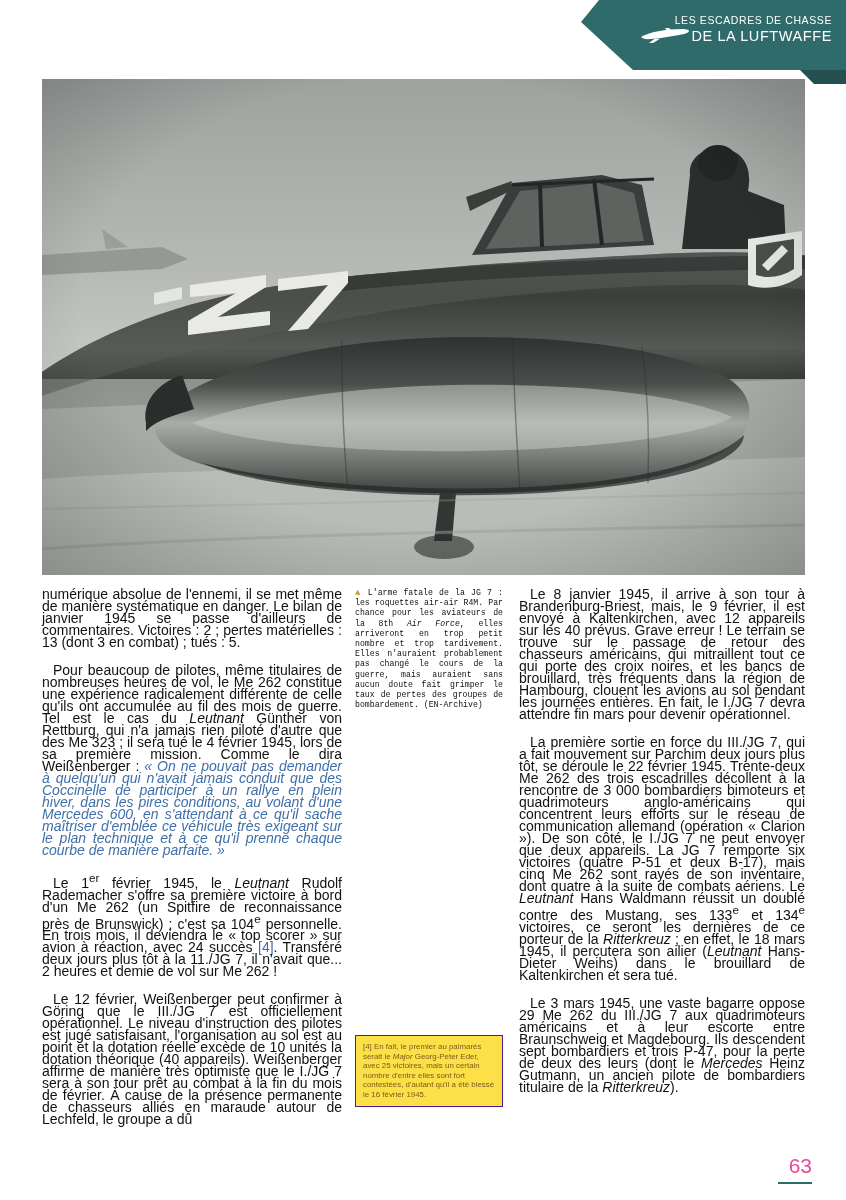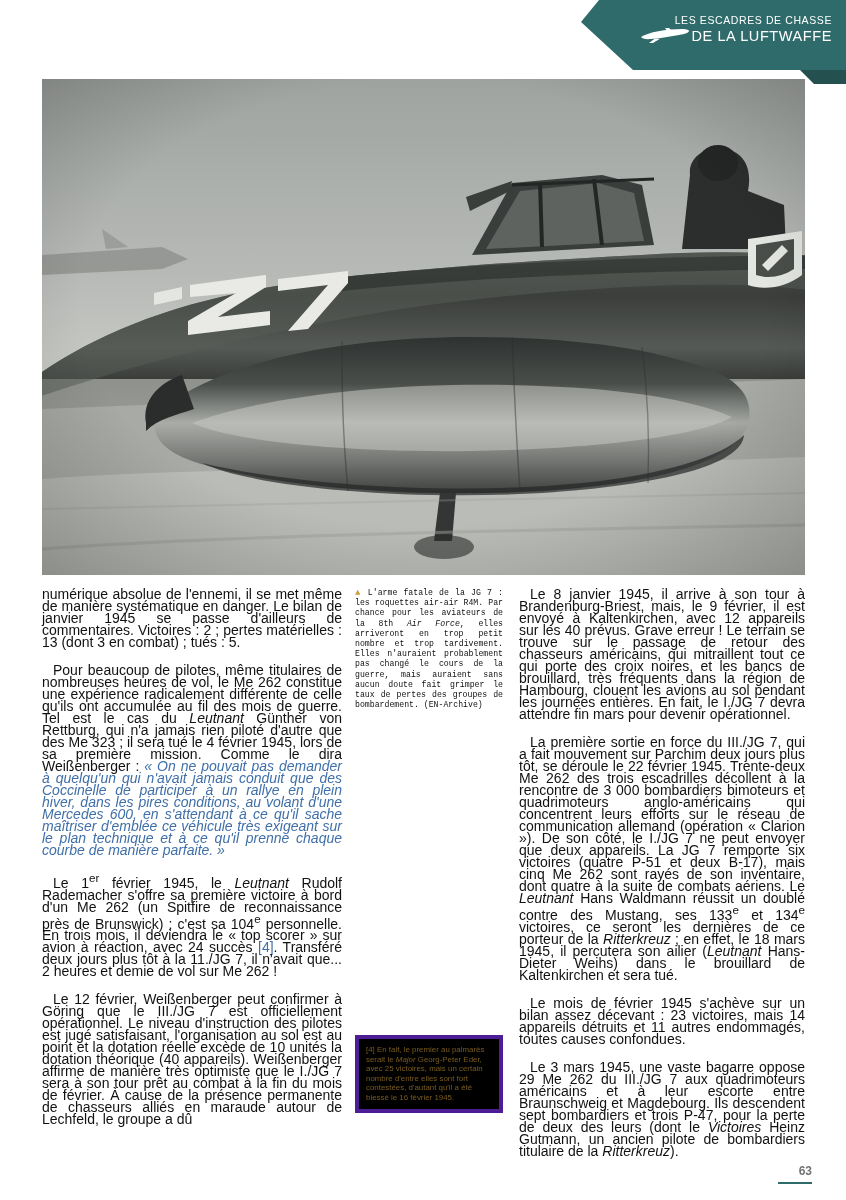--- a/index.html
+++ b/index.html
@@ -110,38 +110,38 @@
     color: #c8a03c;
     font-size: 9px;
     line-height: 10px;
   }
 
   .note-box {
     position: absolute;
     left: 313px;
     top: 447px;
     width: 148px;
-    background: #000000;
-    border: 4px solid #4c1d95;
+    background: #fde047;
+    border: 1px solid #4c1d95;
     padding: 6px 7px;
     font-size: 7.9px;
     line-height: 9.6px;
     color: #7a5c1e;
     text-align: left;
   }
   .note-box em { font-style: italic; }
 
   
   .folio {
     position: absolute;
     right: 34px;
     bottom: 22px;
-    font-size: 12px;
-    font-weight: bold;
-    color: #737373;
+    font-size: 21px;
+    font-weight: normal;
+    color: #ec4899;
   }
   .folio-rule {
     position: absolute;
     right: 34px;
     bottom: 16px;
     width: 34px;
     height: 2px;
     background: #2f6b6b;
   }
 </style>
@@ -267,19 +267,18 @@
     <p><span class="caption-marker">▲</span> L'arme fatale de la JG 7 : les roquettes air-air R4M. Par chance pour les aviateurs de la 8th <em>Air Force</em>, elles arriveront en trop petit nombre et trop tardivement. Elles n'auraient probablement pas changé le cours de la guerre, mais auraient sans aucun doute fait grimper le taux de pertes des groupes de bombardement. (EN-Archive)</p>
   </div>
 
   <div class="note-box">
     <span>[4] En fait, le premier au palmarès serait le <em>Major</em> Georg-Peter Eder, avec 25 victoires, mais un certain nombre d'entre elles sont fort contestées, d'autant qu'il a été blessé le 16 février 1945.</span>
   </div>
 
   <div class="col col-right">
     <p class="indent">Le 8 janvier 1945, il arrive à son tour à Brandenburg-Briest, mais, le 9 février, il est envoyé à Kaltenkirchen, avec 12 appareils sur les 40 prévus. Grave erreur ! Le terrain se trouve sur le passage de retour des chasseurs américains, qui mitraillent tout ce qui porte des croix noires, et les bancs de brouillard, très fréquents dans la région de Hambourg, clouent les avions au sol pendant les journées entières. En fait, le I./JG 7 devra attendre fin mars pour devenir opérationnel.</p>
     <p class="indent">La première sortie en force du III./JG 7, qui a fait mouvement sur Parchim deux jours plus tôt, se déroule le 22 février 1945. Trente-deux Me 262 des trois escadrilles décollent à la rencontre de 3 000 bombardiers bimoteurs et quadrimoteurs anglo-américains qui concentrent leurs efforts sur le réseau de communication allemand (opération « Clarion »). De son côté, le I./JG 7 ne peut envoyer que deux appareils. La JG 7 remporte six victoires (quatre P-51 et deux B-17), mais cinq Me 262 sont rayés de son inventaire, dont quatre à la suite de combats aériens. Le <em>Leutnant</em> Hans Waldmann réussit un doublé contre des Mustang, ses 133<sup>e</sup> et 134<sup>e</sup> victoires, ce seront les dernières de ce porteur de la <em>Ritterkreuz</em> ; en effet, le 18 mars 1945, il percutera son ailier (<em>Leutnant</em> Hans-Dieter Weihs) dans le brouillard de Kaltenkirchen et sera tué.</p>
-    <p class="indent">Le mois de février 1945 s'achève sur un bilan assez décevant : 23 victoires, mais 14 appareils détruits et 11 autres endommagés, toutes causes confondues.</p>
-    <p class="indent">Le 3 mars 1945, une vaste bagarre oppose 29 Me 262 du III./JG 7 aux quadrimoteurs américains et à leur escorte entre Braunschweig et Magdebourg. Ils descendent sept bombardiers et trois P-47, pour la perte de deux des leurs (dont le <em>Victoires</em> Heinz Gutmann, un ancien pilote de bombardiers titulaire de la <em>Ritterkreuz</em>).</p>
+    <p class="indent">Le 3 mars 1945, une vaste bagarre oppose 29 Me 262 du III./JG 7 aux quadrimoteurs américains et à leur escorte entre Braunschweig et Magdebourg. Ils descendent sept bombardiers et trois P-47, pour la perte de deux des leurs (dont le <em>Mercedes</em> Heinz Gutmann, un ancien pilote de bombardiers titulaire de la <em>Ritterkreuz</em>).</p>
   </div>
 </div>
 
 <div class="folio">63</div>
 <div class="folio-rule"></div>
 
 </body></html>

